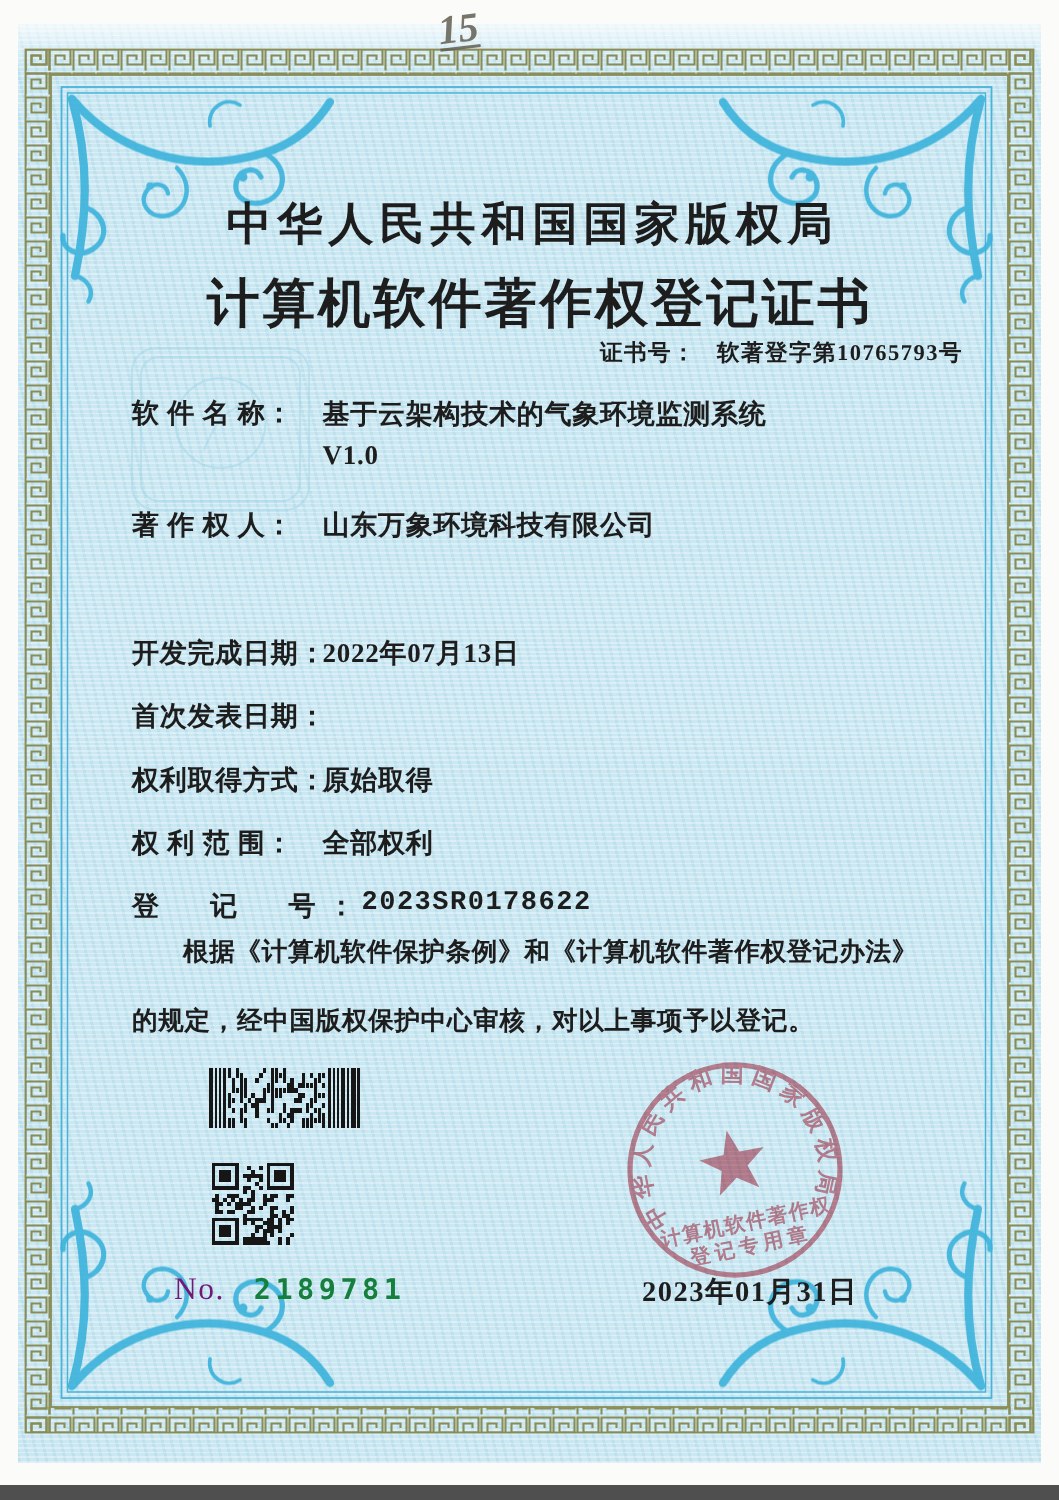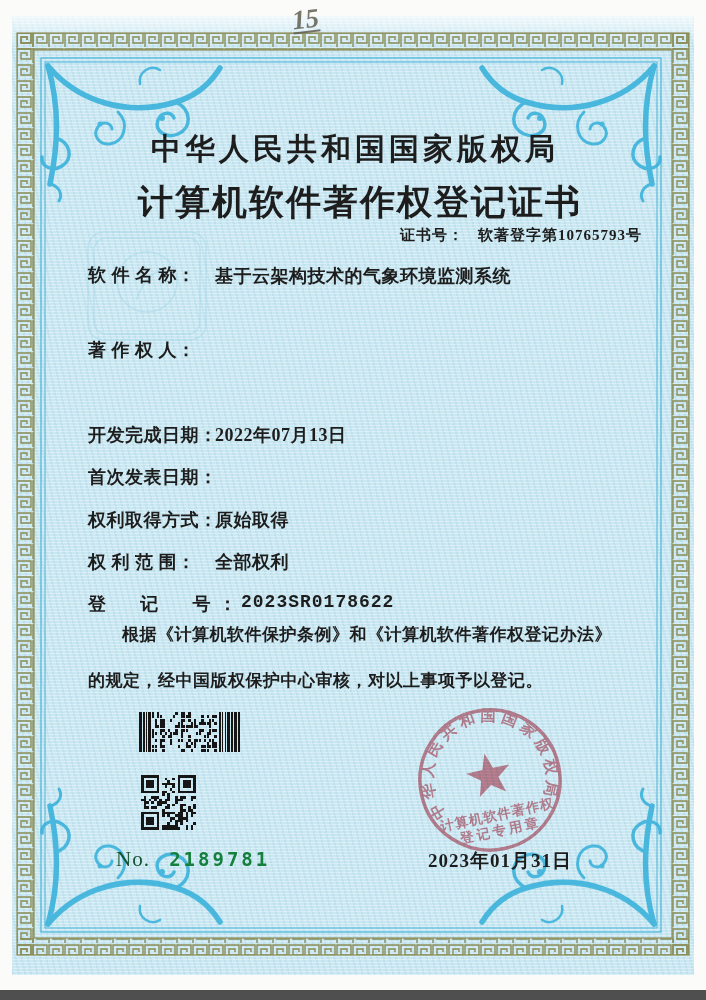--- a/index.html
+++ b/index.html
@@ -32,21 +32,21 @@
   .row.regno .lab{letter-spacing:.45em;}
   .row.regno .val{left:153px;letter-spacing:1px;font-family:Liberation Mono, monospace;}
   .val .vline{display:block;line-height:27px;}
   .statement{position:absolute;left:88px;top:612px;width:540px;font-size:17px;
     font-weight:600;line-height:46px;text-indent:34px;letter-spacing:.5px;margin:0;}
   
   .barcode{position:absolute;left:139px;top:712px;}
   .qrcode{position:absolute;left:139px;top:775px;}
   
   .serial{position:absolute;left:116px;top:847px;font-size:21px;}
-  .serial .no{color:#14532d;letter-spacing:1px;}
+  .serial .no{color:#701a75;letter-spacing:1px;}
   .serial .num{font-family:"DejaVu Sans Mono",monospace;font-size:19px;color:#15803d;
     letter-spacing:3px;margin-left:14px;font-weight:600;}
   .issue-date{position:absolute;left:428px;top:848px;font-size:19px;font-weight:700;letter-spacing:1px;}
   .seal-svg{position:absolute;left:408px;top:702px;mix-blend-mode:multiply;opacity:.85;}
   .bottom-band{position:absolute;left:0;right:0;top:990px;height:10px;background:#4f4f4f;}
 </style>
 </head>
 <body>
 
 <div class="page">
@@ -108,25 +108,27 @@
   <div class="certno">
     <span>证书号：</span><span class="sp"></span><span>软著登字第10765793号</span>
   </div>
 
   <div class="content">
 
     <div class="row" style="top:263px">
       <span class="lab">软 件 名 称：</span>
       <span class="val">
         <span class="vline">基于云架构技术的气象环境监测系统</span>
+        <span class="vline">V1.0</span>
       </span>
     </div>
 
     <div class="row" style="top:338px">
       <span class="lab">著 作 权 人：</span>
+      <span class="val">山东万象环境科技有限公司</span>
     </div>
 
     <div class="row" style="top:423px">
       <span class="lab">开发完成日期：</span>
       <span class="val">2022年07月13日</span>
     </div>
 
     <div class="row" style="top:465px">
       <span class="lab">首次发表日期：</span>
     </div>

